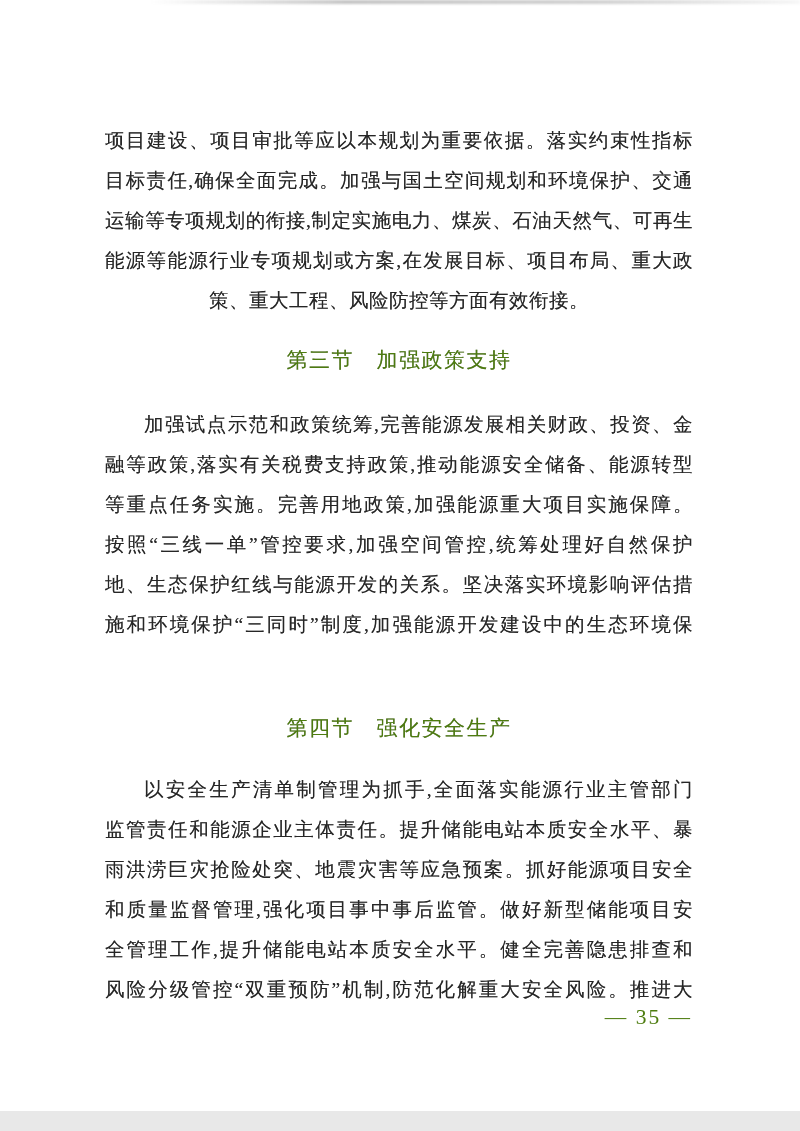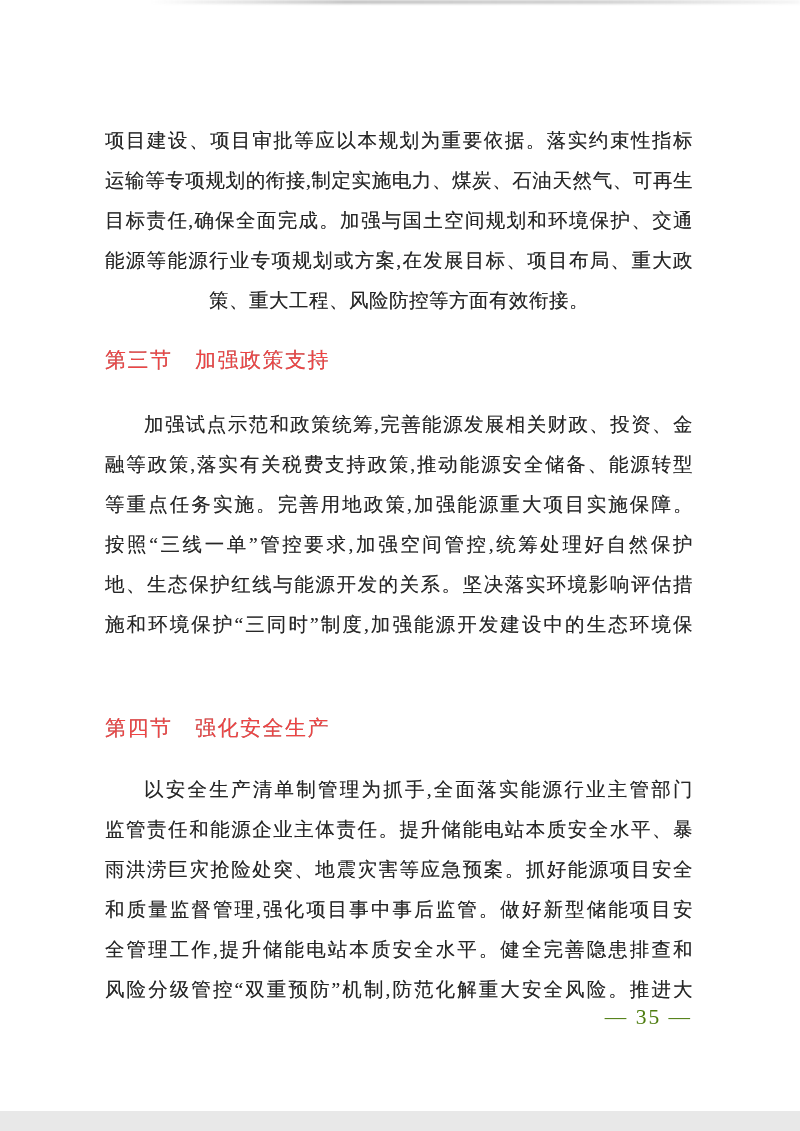--- a/index.html
+++ b/index.html
@@ -48,24 +48,25 @@
   .ln.indent {
     padding-left: 39px;
   }
   .para1 { top: 121px; }
   .para2 { top: 405px; }
   .para3 { top: 770px; }
   .heading {
     position: absolute;
     left: 105px;
     width: 588px;
+    text-align: center;
     font-size: 21px;
     line-height: 40px;
     letter-spacing: 1.5px;
-    color: #ef4444;
+    color: #4d7c0f;
     text-shadow: 0 0 0.5px rgba(42,42,42,0.5);
   }
   .heading1 { top: 340px; }
   .heading2 { top: 708px; }
   .page-number {
     position: absolute;
     top: 1002px;
     right: 108px;
     font-size: 21.5px;
     line-height: 30px;
@@ -75,22 +76,22 @@
 </style>
 </head>
 <body>
 
 <div class="page">
 
   <div class="scan-artifact-top"></div>
 
   <div class="textcol para para1">
     <div class="ln j">项目建设、项目审批等应以本规划为重要依据。落实约束性指标</div>
+    <div class="ln j">目标责任,确保全面完成。加强与国土空间规划和环境保护、交通</div>
     <div class="ln j">运输等专项规划的衔接,制定实施电力、煤炭、石油天然气、可再生</div>
-    <div class="ln j">目标责任,确保全面完成。加强与国土空间规划和环境保护、交通</div>
     <div class="ln j">能源等能源行业专项规划或方案,在发展目标、项目布局、重大政</div>
     <div class="ln">策、重大工程、风险防控等方面有效衔接。</div>
   </div>
 
   <div class="heading heading1">第三节　加强政策支持</div>
 
   <div class="textcol para para2">
     <div class="ln j indent">加强试点示范和政策统筹,完善能源发展相关财政、投资、金</div>
     <div class="ln j">融等政策,落实有关税费支持政策,推动能源安全储备、能源转型</div>
     <div class="ln j">等重点任务实施。完善用地政策,加强能源重大项目实施保障。</div>

